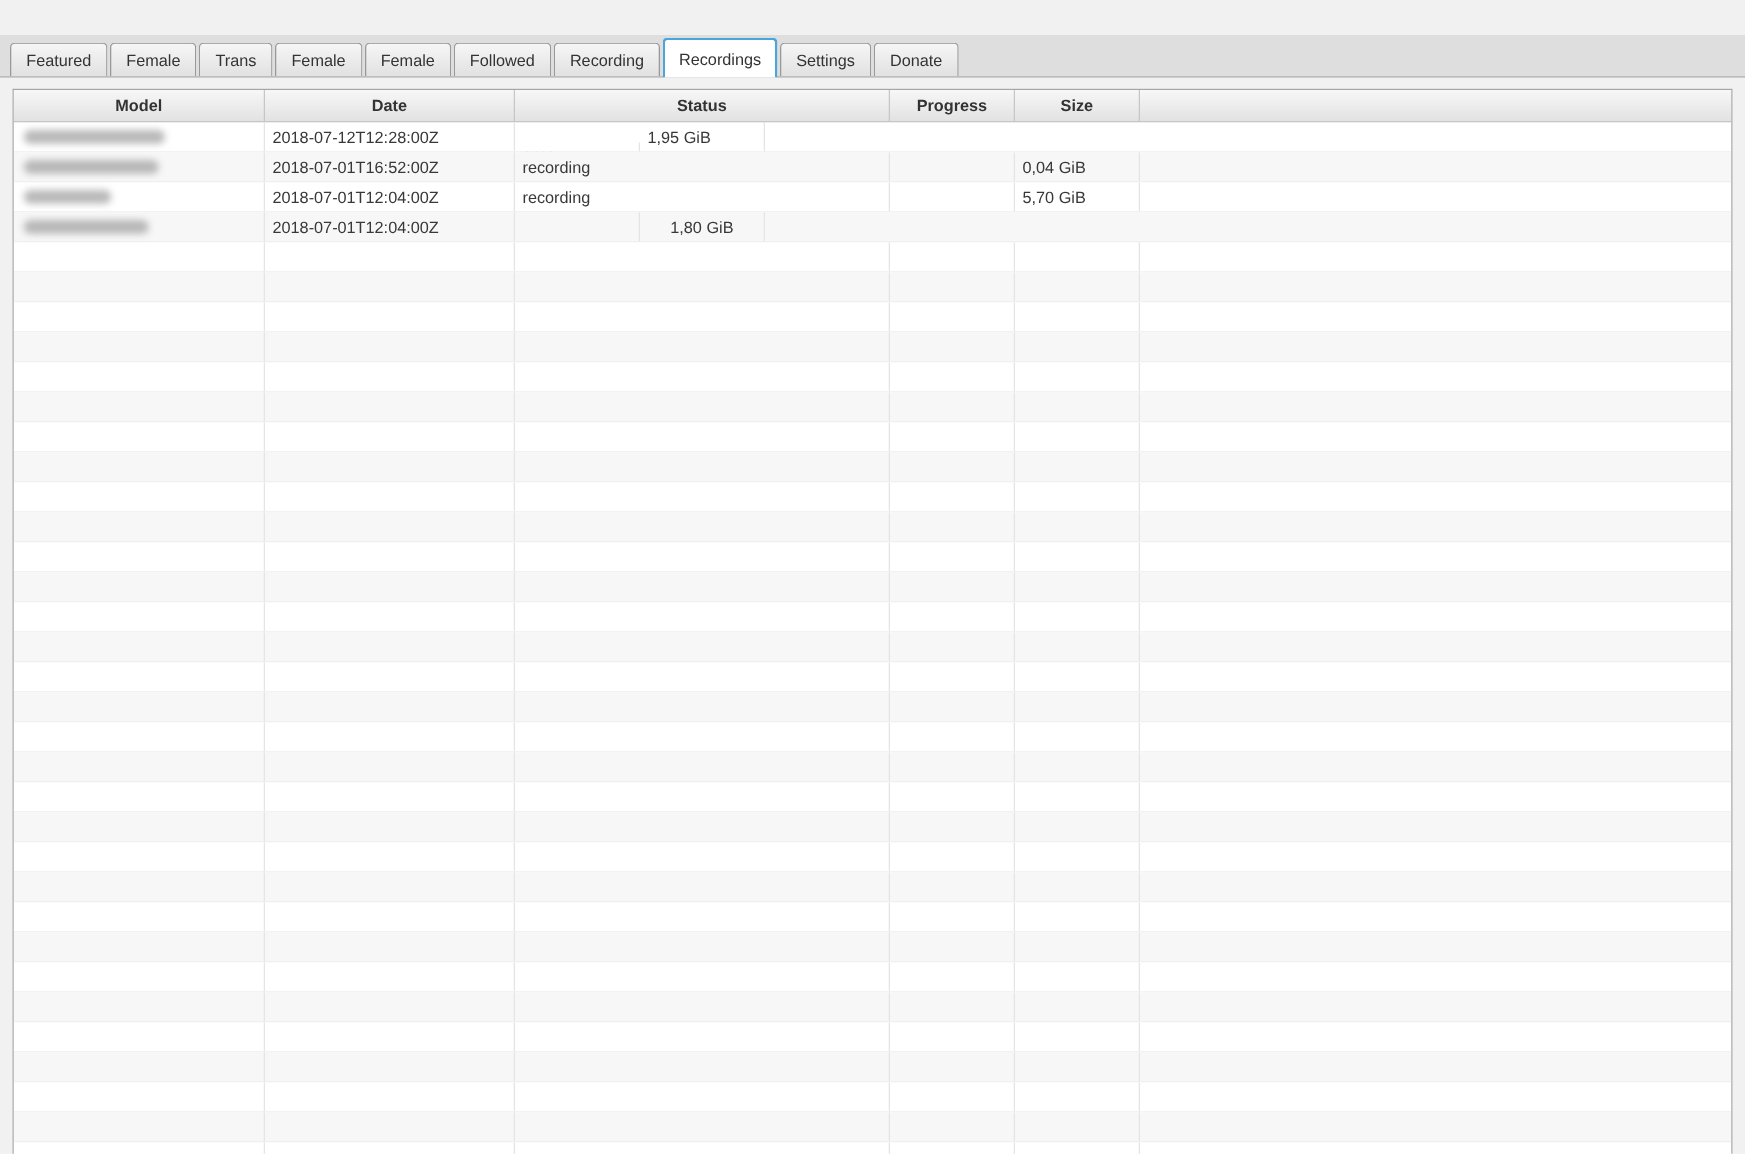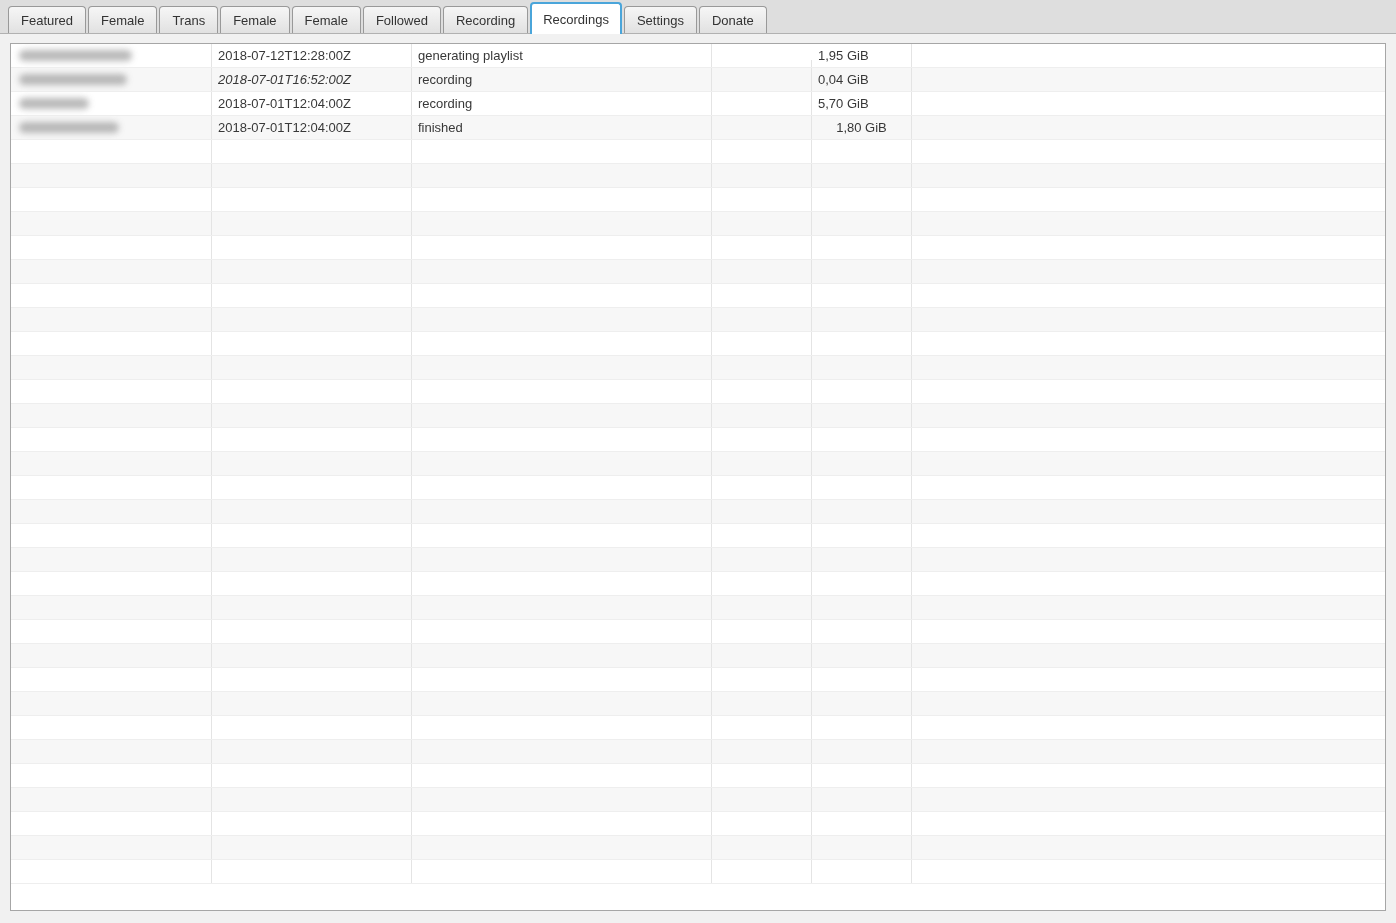--- a/index.html
+++ b/index.html
@@ -14,20 +14,21 @@
     color: #383838;
   }
   
   .tabbar {
     display: flex;
     align-items: flex-end;
     padding: 6px 8px 0 8px;
     background: #dedede;
     border-bottom: 1px solid #b1b1b1;
     height: 27px;
+    margin-top: 28px;
   }
   .tab {
     box-sizing: border-box;
     height: 27px;
     display: flex;
     align-items: center;
     padding: 0 12px;
     margin-right: 2px;
     background: linear-gradient(#f6f6f6, #e1e1e1);
     border: 1px solid #999;
@@ -111,57 +112,63 @@
     <div class="tab">Female</div>
     <div class="tab">Female</div>
     <div class="tab">Followed</div>
     <div class="tab">Recording</div>
     <div class="tab active">Recordings</div>
     <div class="tab">Settings</div>
     <div class="tab">Donate</div>
   </div>
 
 <div class="table-wrap">
+  <div class="thead">
+      <div class="hcell" style="width: 201px;">Model</div>
+      <div class="hcell" style="width: 200px;">Date</div>
+      <div class="hcell" style="width: 300px;">Status</div>
+      <div class="hcell" style="width: 100px;">Progress</div>
+      <div class="hcell" style="width: 100px;">Size</div>
+      <div class="hcell filler"></div>
+    </div>
   <div class="tbody">
       <div class="row">
         <div class="cell" style="width: 201px;">
           <div class="blob" style="width: 113px;"></div>
         </div>
         <div class="cell" style="width: 200px;">2018-07-12T12:28:00Z</div>
-        <div class="cell" style="width: 300px;">generating playlist</div>
         <div class="cell" style="width: 100px; margin-top: 16px;">91%</div>
         <div class="cell" style="width: 100px;">1,95 GiB</div>
         <div class="cell filler"></div>
       </div>
       <div class="row alt">
         <div class="cell" style="width: 201px;">
           <div class="blob" style="width: 108px;"></div>
         </div>
-        <div class="cell" style="width: 200px; font-style: italic;">2018-07-01T16:52:00Z</div>
+        <div class="cell" style="width: 200px;">2018-07-01T16:52:00Z</div>
         <div class="cell" style="width: 300px;">recording</div>
         <div class="cell" style="width: 100px;"></div>
         <div class="cell" style="width: 100px;">0,04 GiB</div>
         <div class="cell filler"></div>
       </div>
       <div class="row">
         <div class="cell" style="width: 201px;">
           <div class="blob" style="width: 70px;"></div>
         </div>
         <div class="cell" style="width: 200px;">2018-07-01T12:04:00Z</div>
         <div class="cell" style="width: 300px;">recording</div>
         <div class="cell" style="width: 100px;"></div>
         <div class="cell" style="width: 100px;">5,70 GiB</div>
         <div class="cell filler"></div>
       </div>
       <div class="row alt">
         <div class="cell" style="width: 201px;">
           <div class="blob" style="width: 100px;"></div>
         </div>
         <div class="cell" style="width: 200px;">2018-07-01T12:04:00Z</div>
-        <div class="cell" style="width: 300px;">finished</div>
         <div class="cell" style="width: 100px;"></div>
         <div class="cell" style="width: 100px; text-align: center;">1,80 GiB</div>
         <div class="cell filler"></div>
       </div>
       <div class="row">
         <div class="cell" style="width: 201px;"></div>
         <div class="cell" style="width: 200px;"></div>
         <div class="cell" style="width: 300px;"></div>
         <div class="cell" style="width: 100px;"></div>
         <div class="cell" style="width: 100px;"></div>

